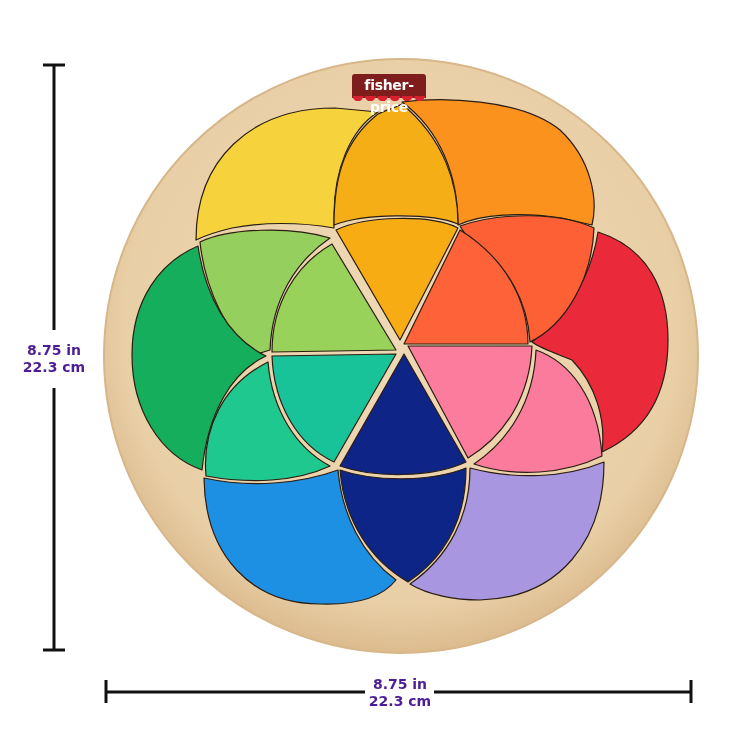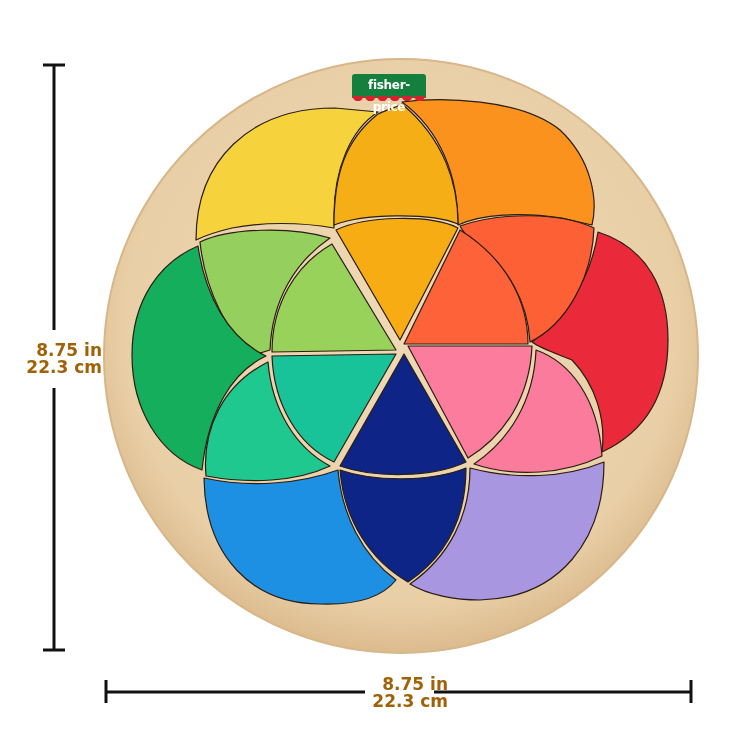--- a/index.html
+++ b/index.html
@@ -1,20 +1,20 @@
 <!DOCTYPE html>
 <html><head>
 <meta charset="utf-8">
 <style>
   html,body{margin:0;padding:0;background:#ffffff;}
   body{width:750px;height:750px;position:relative;overflow:hidden;font-family:"Liberation Sans",sans-serif;}
   .stage{position:absolute;left:0;top:0;width:750px;height:750px;}
-  .dim-label{position:absolute;font-family:"DejaVu Sans",sans-serif;font-weight:bold;font-size:17px;color:#a16207;text-align:right;line-height:17px;}
+  .dim-label{position:absolute;font-family:"DejaVu Sans",sans-serif;font-weight:bold;font-size:14px;color:#4c1d95;text-align:center;line-height:17px;}
   .dim-label span{display:block;}
-  .logo{position:absolute;left:352px;top:74px;width:74px;height:24px;background:#15803d;border-radius:3px 3px 0 0;color:#fff;font-family:"DejaVu Sans",sans-serif;font-weight:bold;font-size:12px;text-align:center;line-height:22px;letter-spacing:-0.3px;}
+  .logo{position:absolute;left:352px;top:74px;width:74px;height:24px;background:#7f1d1d;border-radius:3px 3px 0 0;color:#fff;font-family:"DejaVu Sans",sans-serif;font-weight:bold;font-size:14px;text-align:center;line-height:22px;letter-spacing:-0.3px;}
   .logo:after{content:"";position:absolute;left:0;right:0;bottom:-4px;height:6px;background:radial-gradient(circle at 6px 0,#d8202f 5px,transparent 5.5px) repeat-x;background-size:12.3px 6px;}
 </style>
 </head>
 <body>
 
 <div class="stage">
   <svg width="750" height="750" viewBox="0 0 750 750" xmlns="http://www.w3.org/2000/svg">
     <defs>
       <radialGradient id="wood" cx="50%" cy="45%" r="55%">
         <stop offset="0%" stop-color="#efd9b6"></stop>

